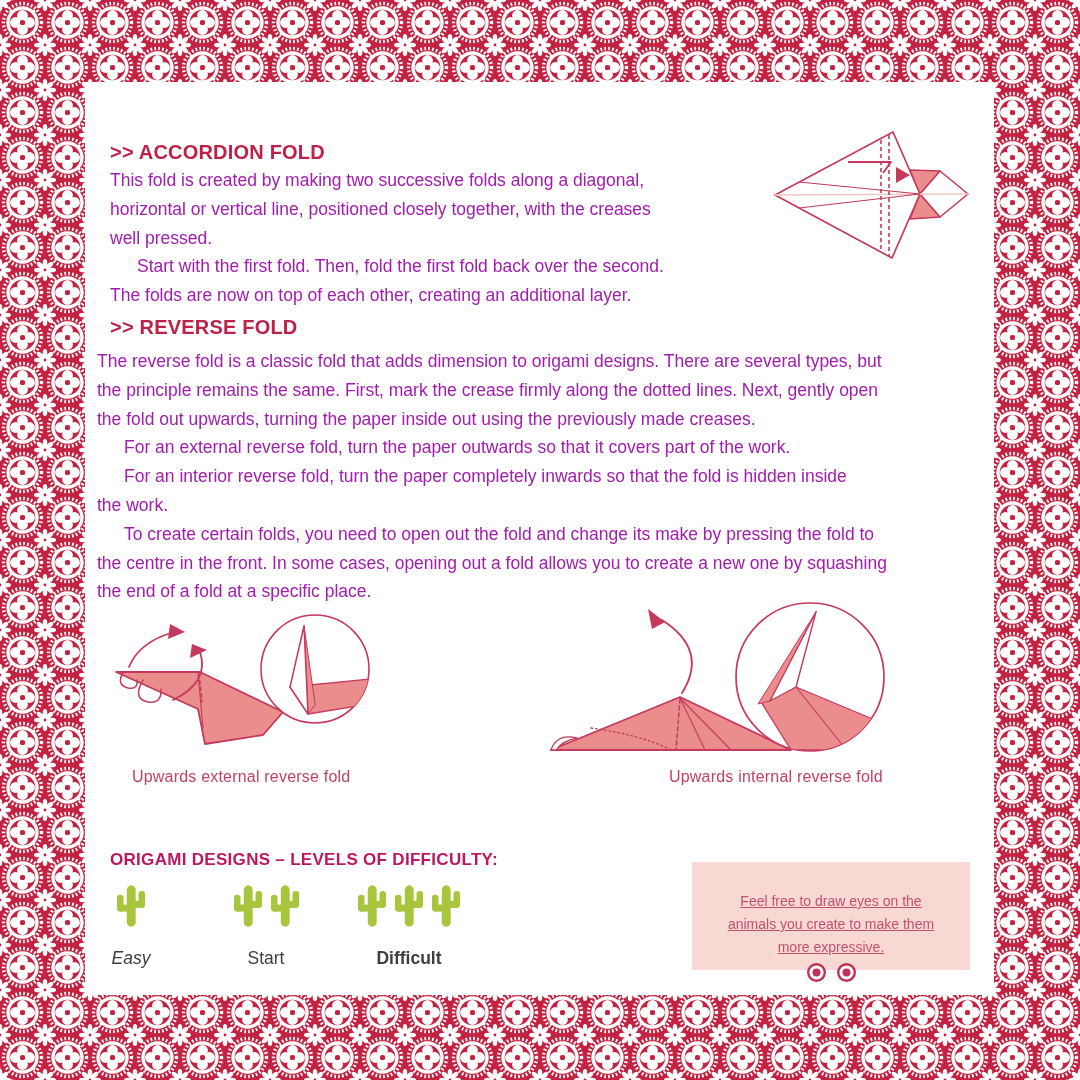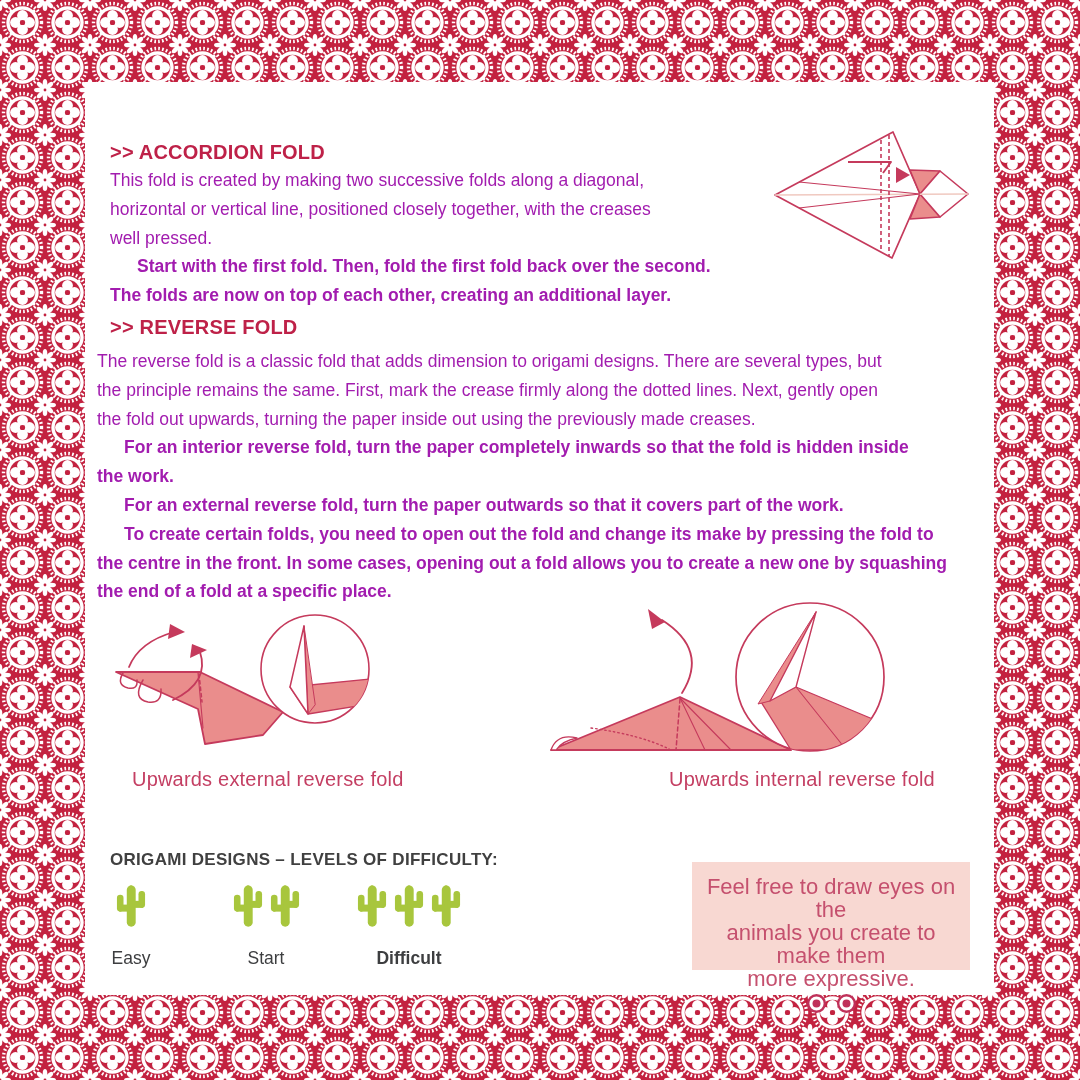--- a/index.html
+++ b/index.html
@@ -1,61 +1,62 @@
 <!DOCTYPE html>
 <html><head>
 <meta charset="utf-8">
 <style>
   html,body{margin:0;padding:0;background:#fff;}
   .page{
     position:relative;width:1080px;height:1080px;overflow:hidden;
     font-family:"Liberation Sans","DejaVu Sans",sans-serif;
+    border-radius:15px;
   }
   .bg{position:absolute;left:0;top:0;z-index:0;}
   .panel{
     position:absolute;left:85px;top:82px;width:909px;height:913px;
     background:#ffffff;z-index:1;
   }
   .heading{
     position:absolute;margin:0;
     font-size:20px;font-weight:bold;color:#be2148;letter-spacing:.2px;
   }
   .h-accordion{left:25px;top:59px;}
   .h-reverse{left:25px;top:234px;}
   .bodytext{margin:0;font-size:17.5px;line-height:28.8px;color:#a21caf;white-space:pre-line;}
-  .indent{text-indent:27px;font-weight:bold;}
+  .indent{text-indent:27px;}
   .textblock{position:absolute;}
   .tb-accordion{left:25px;top:84px;width:665px;}
   .tb-reverse{left:12px;top:265px;width:884px;}
   .diagram{position:absolute;}
   .d-accordion{left:680px;top:38px;}
   .d-external{left:18px;top:512px;}
   .d-internal{left:458px;top:505px;}
   .caption{
-    position:absolute;margin:0;font-size:20px;color:#c43f63;letter-spacing:.2px;
+    position:absolute;margin:0;font-size:16px;color:#c43f63;letter-spacing:.2px;
   }
   .cap-ext{left:47px;top:686px;}
   .cap-int{left:540px;top:686px;margin-left:44px;}
   .difficulty-heading{
     position:absolute;left:25px;top:768px;margin:0;
-    font-size:17px;font-weight:bold;color:#404040;letter-spacing:.3px;
+    font-size:17px;font-weight:bold;color:#be185d;letter-spacing:.3px;
   }
   .level{position:absolute;top:796px;text-align:center;}
-  .level-easy{left:16px;width:60px;}
+  .level-easy{left:16px;width:60px;font-style:italic;}
   .level-medium{left:136px;width:90px;}
   .level-difficult{left:258px;width:132px;font-weight:bold;}
   .cacti{display:flex;justify-content:center;gap:7px;height:52px;align-items:flex-end;}
   .level-label{margin-top:18px;font-size:17.5px;color:#3d3e40;}
   .tip-box{
     position:absolute;left:607px;top:780px;width:278px;height:108px;
     background:#f8d8d2;text-align:center;
   }
   .tip-text{
-    margin:13px 10px 0 10px;font-size:22px;line-height:23px;
-    color:#c5506e;white-space:pre-line;
+    margin:28px 10px 0 10px;font-size:14px;line-height:23px;
+    color:#c5506e;white-space:pre-line;text-decoration:underline;
   }
   .eyes{display:flex;justify-content:center;gap:9px;margin-top:3px;}
 </style>
 </head>
 <body>
 
 <div class="page">
 
   <svg class="bg" width="1080" height="1080" viewBox="0 0 1080 1080" aria-hidden="true">
     <defs>
@@ -123,23 +124,23 @@
         <polygon points="131,47 131,63 145,55" fill="#c53a5c" stroke="none"></polygon>
       </g>
     </svg>
 
     <h2 class="heading h-reverse">&gt;&gt; REVERSE FOLD</h2>
 
     <div class="textblock tb-reverse">
       <p class="bodytext">The reverse fold is a classic fold that adds dimension to origami designs. There are several types, but
 the principle remains the same. First, mark the crease firmly along the dotted lines. Next, gently open
 the fold out upwards, turning the paper inside out using the previously made creases.</p>
+      <p class="bodytext indent">For an external reverse fold, turn the paper outwards so that it covers part of the work.</p>
       <p class="bodytext indent">For an interior reverse fold, turn the paper completely inwards so that the fold is hidden inside
 the work.</p>
-      <p class="bodytext indent">For an external reverse fold, turn the paper outwards so that it covers part of the work.</p>
       <p class="bodytext indent">To create certain folds, you need to open out the fold and change its make by pressing the fold to
 the centre in the front. In some cases, opening out a fold allows you to create a new one by squashing
 the end of a fold at a specific place.</p>
     </div>
 
     <svg class="diagram d-external" width="290" height="170" viewBox="0 0 290 170" aria-hidden="true">
       <defs>
           <clipPath id="extclip">
             <circle cx="212" cy="75" r="54"></circle>
           </clipPath>

